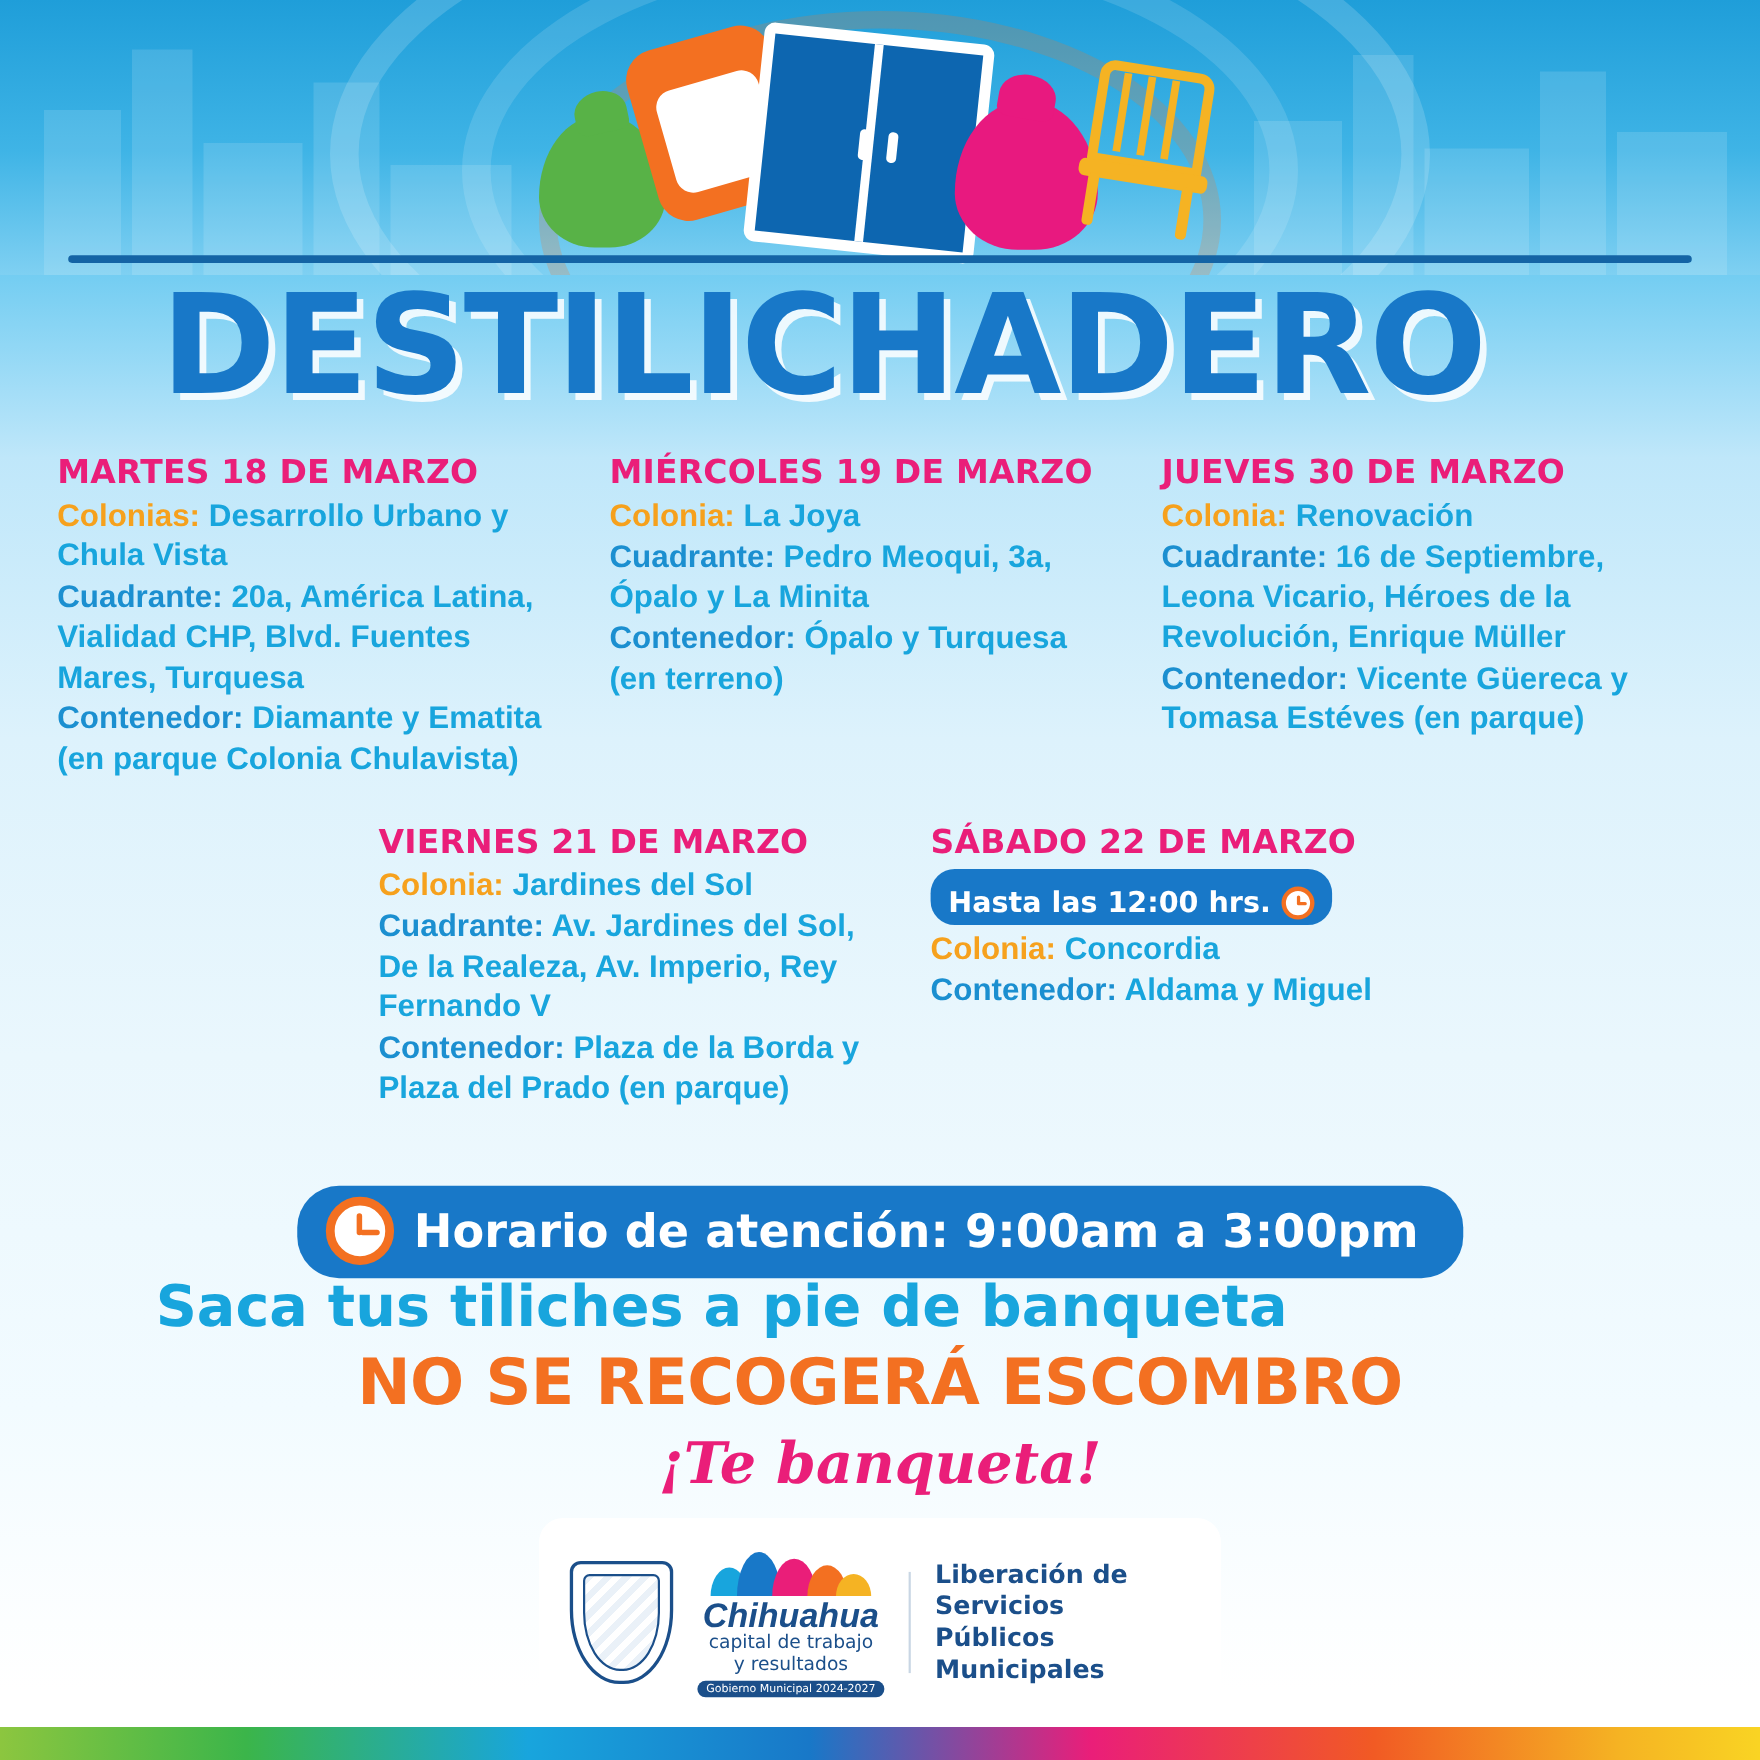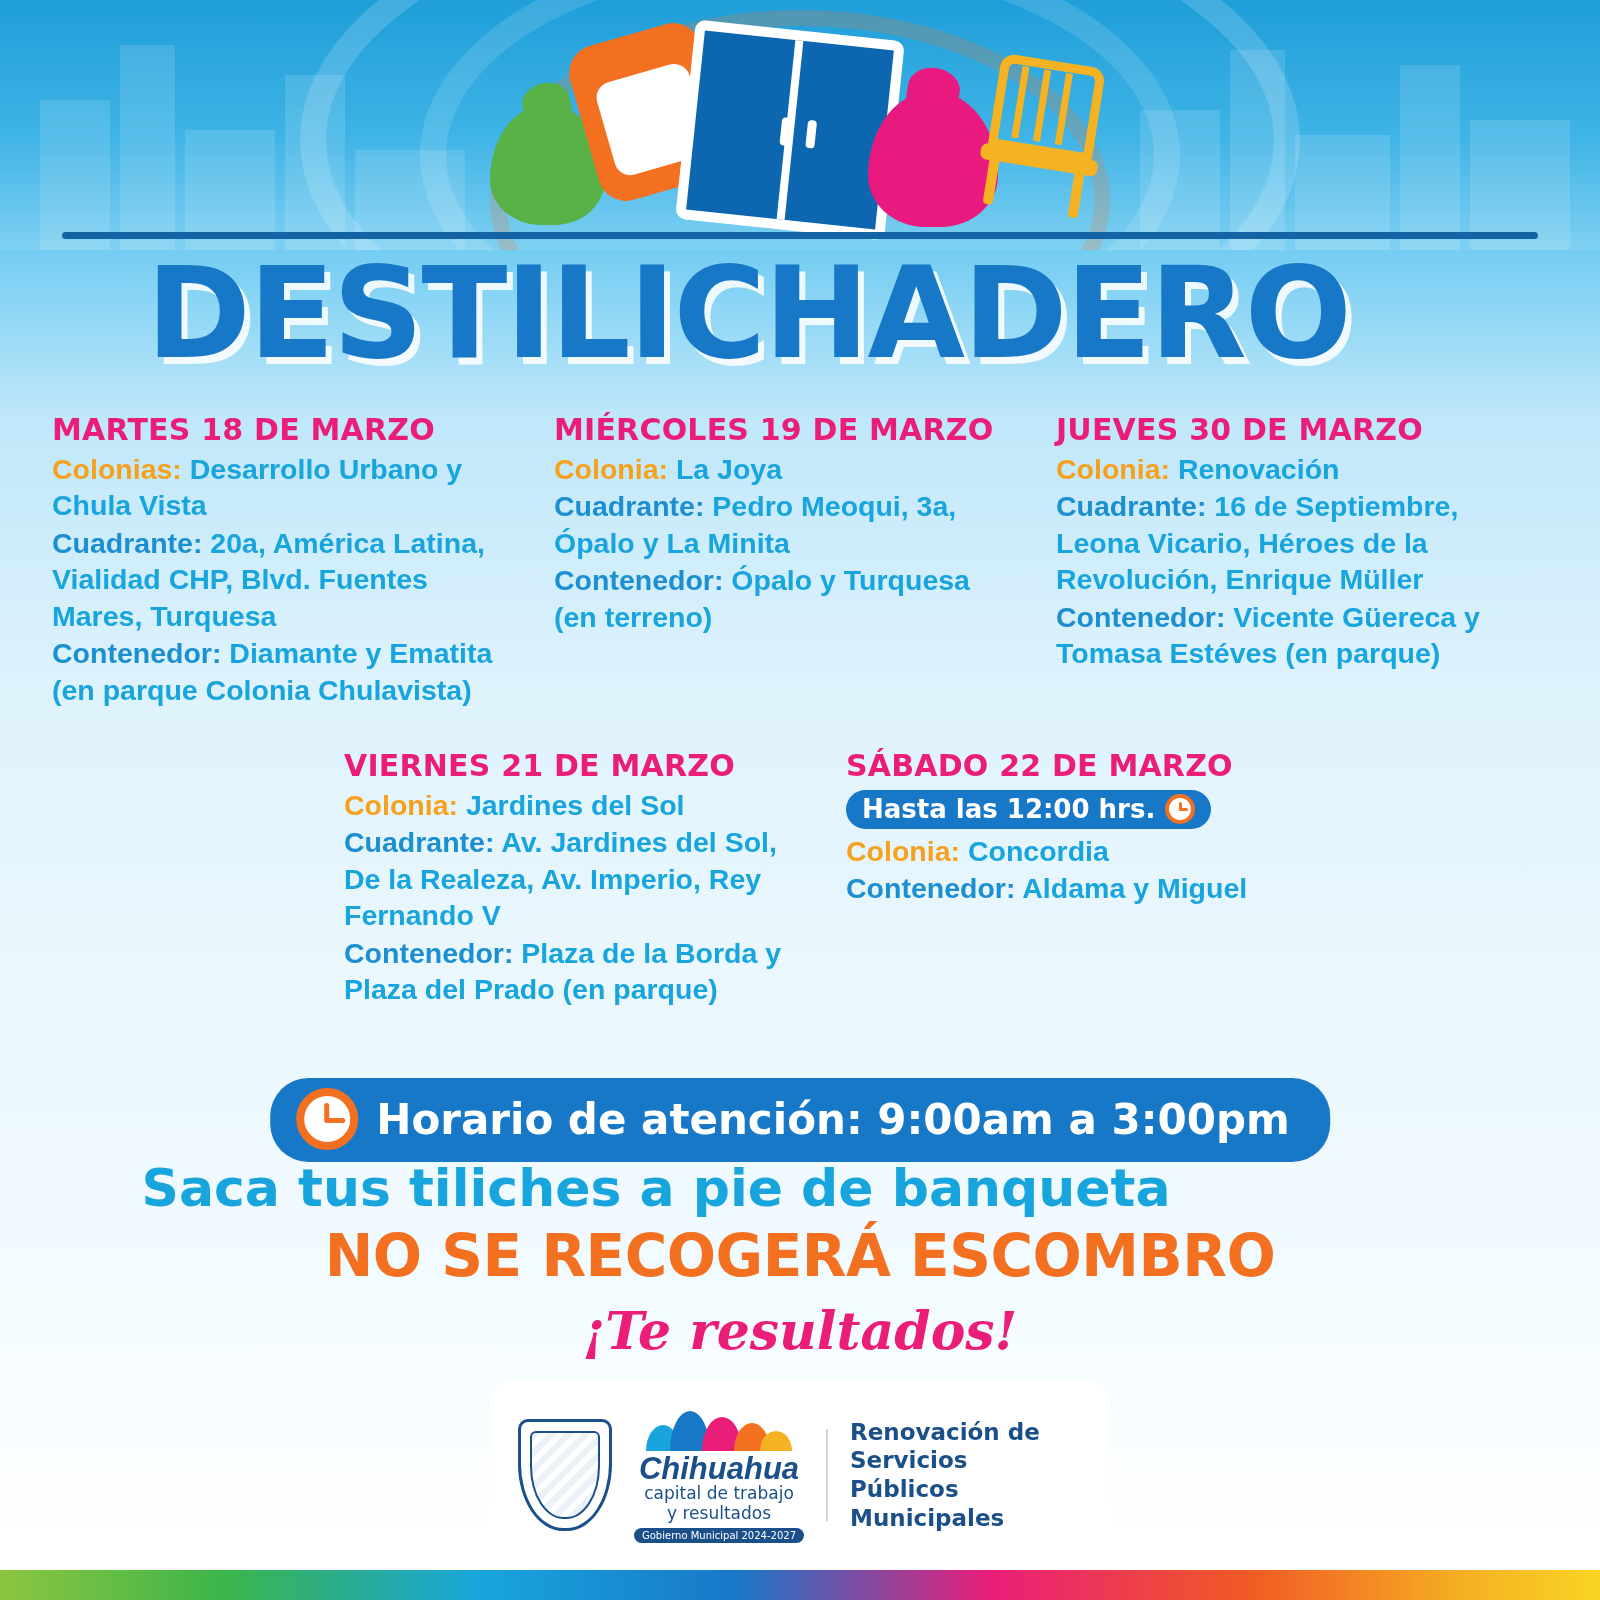--- a/index.html
+++ b/index.html
@@ -145,21 +145,21 @@
     font-weight: 600;
     margin-bottom: 1px;
   }
   .line b { color: #18a5dd; font-weight: 800; }
   .line .lbl-orange { color: #f6a11d; font-weight: 800; }
   .line .lbl-blue { color: #1b8fd0; font-weight: 800; }
 
   .badge-time {
     display: inline-flex; align-items: center; gap: 10px;
     background: #1878c8; color: #fff;
-    border-radius: 22px; padding: 4px 16px 5px 16px;
+    border-radius: 22px; padding: 16px 16px 5px 16px;
     font-family: "DejaVu Sans", sans-serif;
     font-weight: bold; font-size: 26px;
     margin: 3px 0 4px 0;
   }
   .clock-sm {
     width: 30px; height: 30px; border-radius: 50%;
     border: 4px solid #f37021; background: #fff; position: relative; flex: 0 0 auto;
   }
   .clock-sm:before, .clock-sm:after {
     content:""; position: absolute; background: #f37021; border-radius: 2px;
@@ -384,41 +384,41 @@
 
   </div>
 
   <div class="horario">
     <span class="clock-lg"></span>
     <span>Horario de atención: 9:00am a 3:00pm</span>
   </div>
 
   <div class="slogan1">Saca tus tiliches a pie de banqueta</div>
   <div class="slogan2">NO SE RECOGERÁ ESCOMBRO</div>
-  <div class="slogan3">¡Te resultados!</div>
+  <div class="slogan3">¡Te banqueta!</div>
 
   <div class="footer-card">
     <div class="shield">
       <div class="shield-inner"></div>
     </div>
     <div class="brand">
       <div class="brand-arcs">
         <div class="ba" style="left:2px;   width:34px; height:26px; background:#18a5dd;"></div>
         <div class="ba" style="left:26px;  width:40px; height:40px; background:#1878c8;"></div>
         <div class="ba" style="left:58px;  width:40px; height:34px; background:#ea1e79;"></div>
         <div class="ba" style="left:90px;  width:36px; height:28px; background:#f37021;"></div>
         <div class="ba" style="left:116px; width:32px; height:20px; background:#f5b323;"></div>
       </div>
       <div class="brand-name">Chihuahua</div>
       <div class="brand-sub">capital de trabajo</div>
       <div class="brand-sub">y resultados</div>
       <div class="brand-gov">Gobierno Municipal 2024-2027</div>
     </div>
     <div class="divider-v"></div>
     <div class="dept">
-      <div>Renovación de</div>
+      <div>Liberación de</div>
       <div>Servicios Públicos</div>
       <div>Municipales</div>
     </div>
   </div>
 
   <div class="bottom-stripe"></div>
 </div>
 
 </body></html>

